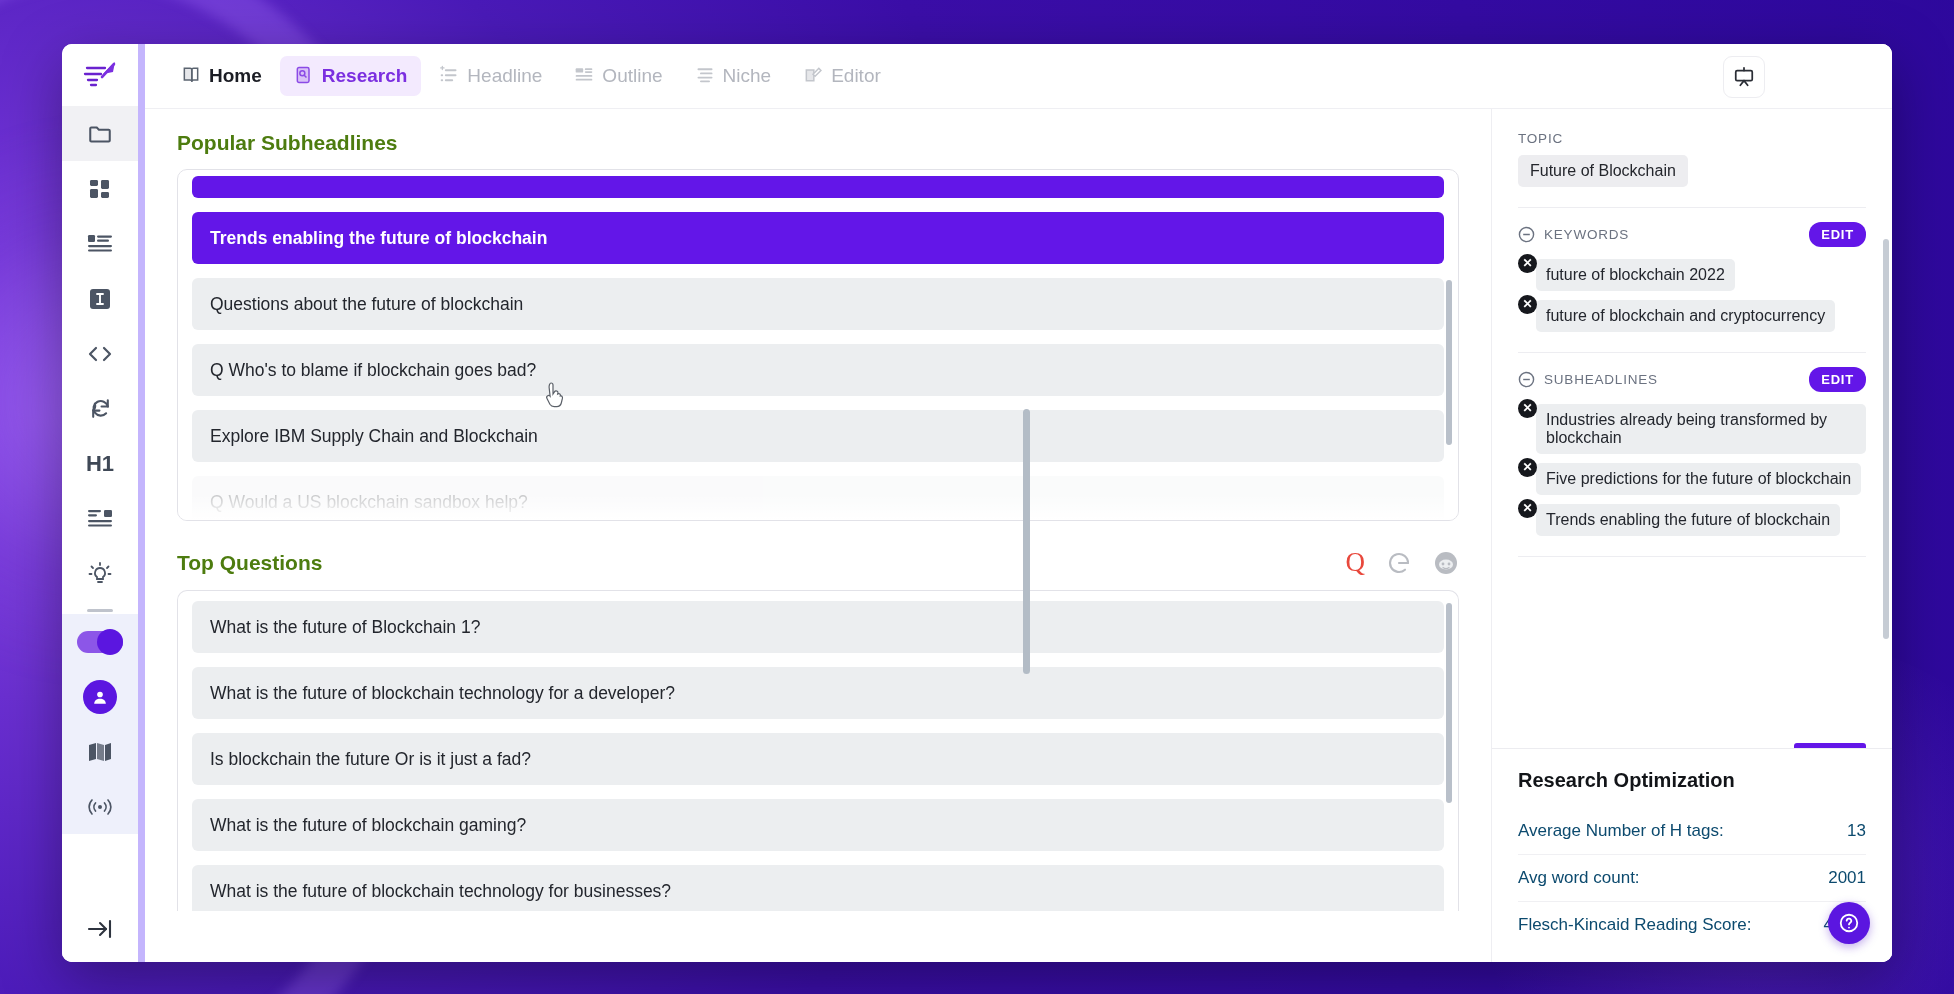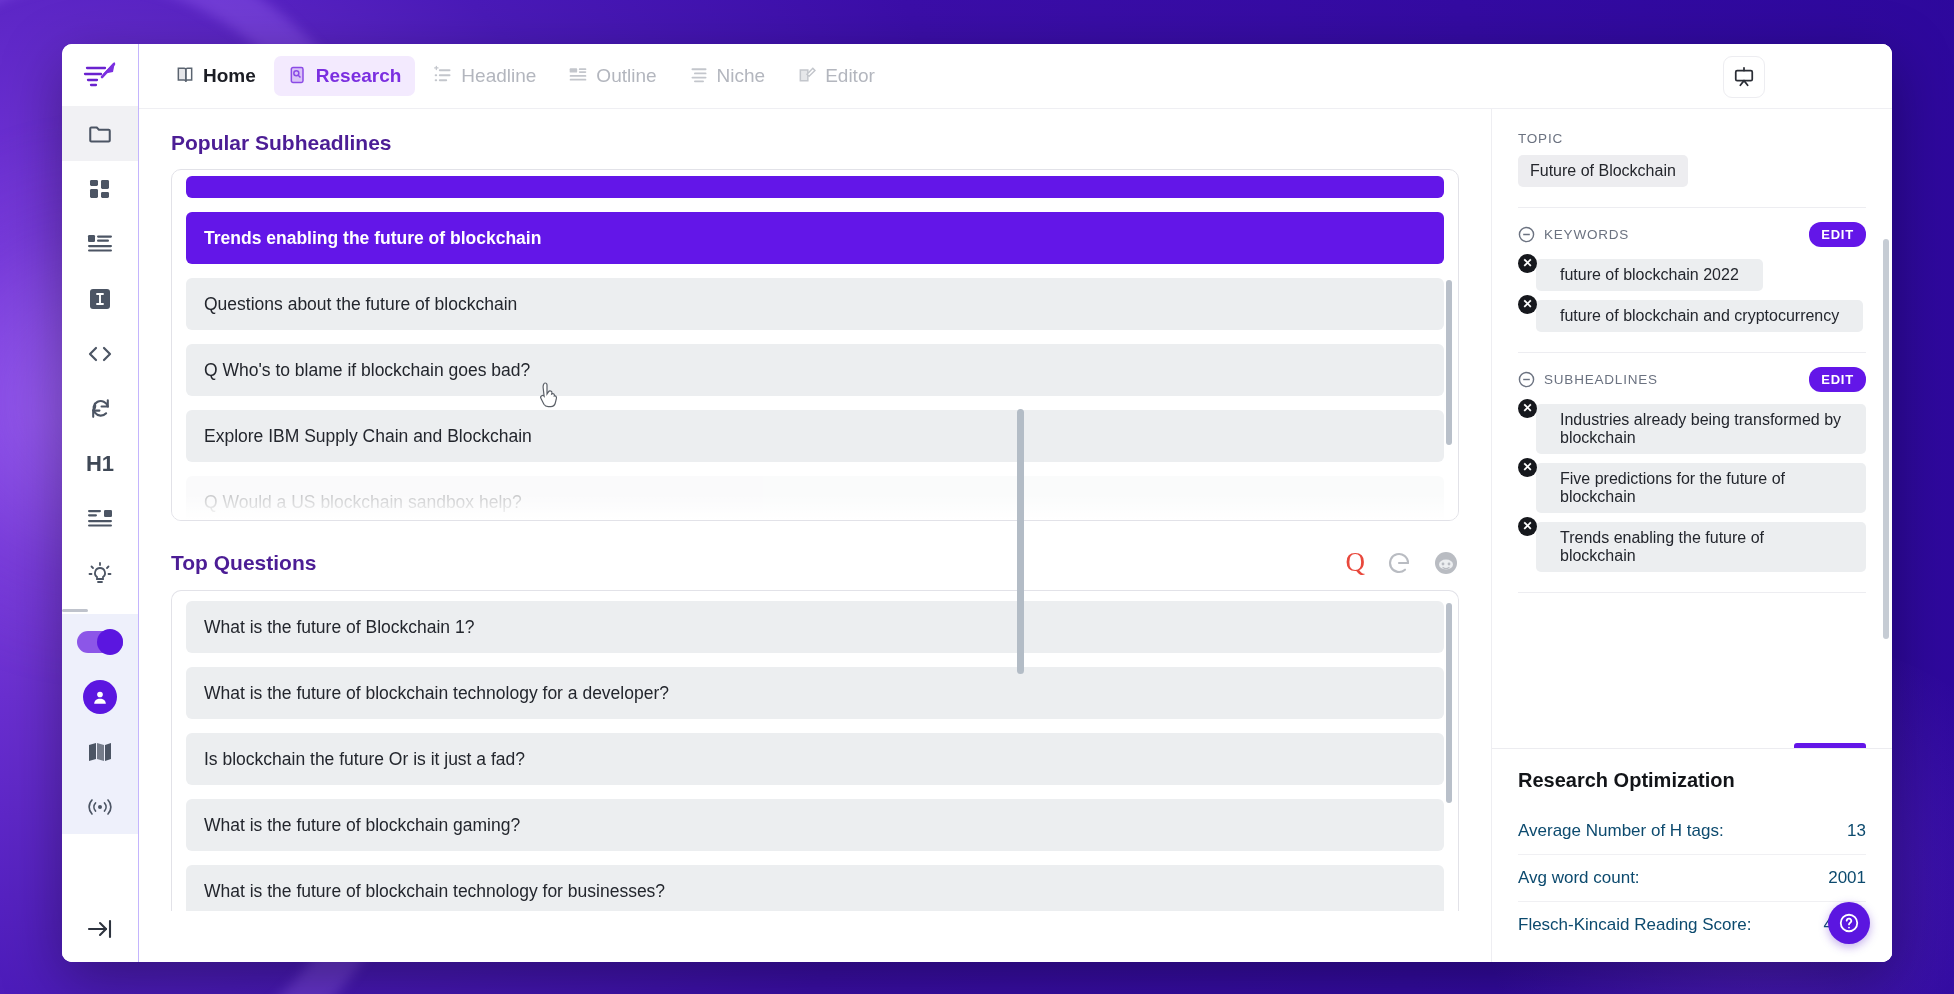--- a/index.html
+++ b/index.html
@@ -56,21 +56,22 @@
     display: flex;
   }
 
   
   #left-rail {
     width: 76px;
     flex: 0 0 76px;
     background: #ffffff;
     display: flex;
     flex-direction: column;
-    border-right: 1px solid #c4b5fd;
+    align-items: center;
+    border-right: 7px solid #c4b5fd;
     position: relative;
   }
   .rail-logo {
     height: 62px;
     display: flex; align-items: center; justify-content: center;
     width: 100%;
   }
   .rail-item {
     width: 76px;
     height: 55px;
@@ -184,21 +185,21 @@
     border-right: 1px solid #eeeef2;
   }
   .section-head {
     display: flex; align-items: center;
     padding: 0 32px;
     margin-bottom: 14px;
   }
   .section-title {
     font-size: 21px;
     font-weight: 700;
-    color: #4c1d95;
+    color: #4d7c0f;
   }
   .src-icons { margin-left: auto; display: flex; align-items: center; gap: 22px; }
 
   .list-card {
     margin: 0 32px;
     border: 1px solid #e2e2e8;
     border-radius: 10px;
     padding: 10px 14px;
     position: relative;
     overflow: hidden;
@@ -305,21 +306,21 @@
     color: #fff;
     font-size: 12px;
     line-height: 19px;
     text-align: center;
     font-weight: 700;
     z-index: 2;
   }
   .tag-body {
     background: #eceef0;
     border-radius: 5px;
-    padding: 7px 24px;
+    padding: 7px 10px;
     font-size: 16px;
     color: #23262d;
     display: inline-block;
     max-width: 100%;
   }
   .stub-btn {
     position: absolute;
     right: 26px;
     bottom: 0;
     width: 72px; height: 5px;

